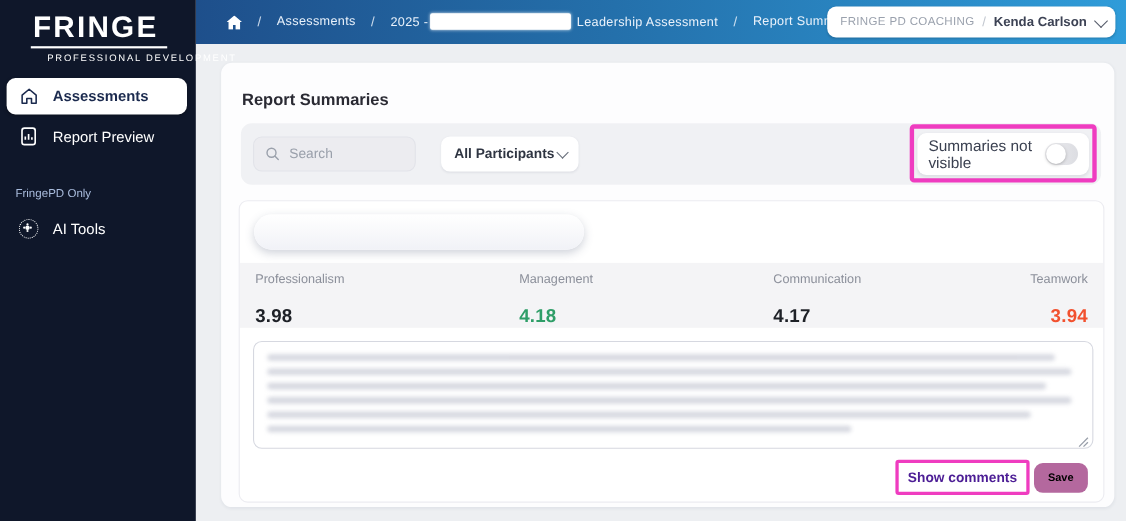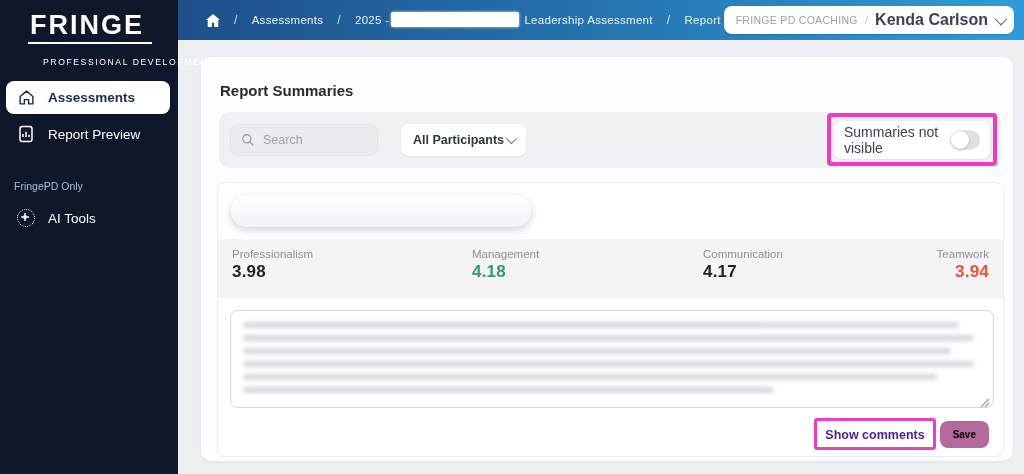--- a/index.html
+++ b/index.html
@@ -5,21 +5,21 @@
   * { margin:0; padding:0; box-sizing:border-box; }
   html,body { width:1024px; height:474px; overflow:hidden;
     font-family:"Liberation Sans", sans-serif; background:#edeff2; }
 
   
   .sidebar { position:absolute; left:0; top:0; width:178px; height:474px;
     background:#0f172a; z-index:5; }
   .logo { padding:10px 0 0 28px; color:#fff; }
   .logo-title { font-size:27px; font-weight:700; letter-spacing:2px;
     border-bottom:2px solid #fff; display:inline-block; padding:0 8px 1px 2px; }
-  .logo-sub { font-size:8.6px; letter-spacing:1.6px; margin-top:13px; white-space:nowrap;padding-left:15px; }
+  .logo-sub { font-size:8.6px; letter-spacing:1.6px; margin-top:3px; white-space:nowrap;padding-left:15px; }
   .nav { margin-top:14px; }
   .nav-item { display:flex; align-items:center; gap:12px; height:32px;
     margin:4px 8px 4px 6px; padding:0 10px; border-radius:8px;
     color:#fff; font-size:13.5px; cursor:pointer; }
   .nav-item.active { background:#fff; color:#1b2a4e; font-weight:600;
     height:33px; box-shadow:0 1px 3px rgba(0,0,0,.25); }
   .nav-icon { width:20px; height:20px; display:flex; align-items:center;
     justify-content:center; flex:0 0 20px; }
   .section-label { color:#a9bcdd; font-size:10.5px; margin:30px 0 10px 14px; }
   .ai-icon { width:18px; height:18px; border:1.6px dotted #fff; border-radius:50%;
@@ -37,21 +37,21 @@
   .crumb-sep { opacity:.85; font-size:12px; }
   .crumb { white-space:nowrap; cursor:pointer; }
   .crumb-redacted { display:inline-block; width:128px; height:15px; background:#fff;
     border-radius:2px; vertical-align:middle; margin:0 5px 2px 2px;
     box-shadow:0 0 3px rgba(255,255,255,.8); }
   .account-pill { position:absolute; right:10px; top:6px; height:28px; background:#fff;
     border-radius:8px; display:flex; align-items:center; gap:7px; padding:0 10px 0 12px;
     font-size:10.5px; cursor:pointer; box-shadow:0 1px 2px rgba(0,0,0,.15); }
   .account-org { color:#9aa1ad; letter-spacing:.3px; }
   .account-sep { color:#c2c7cf; font-size:12px; }
-  .account-user { color:#3c4254; font-size:16px; font-weight:600; }
+  .account-user { color:#3c4254; font-size:12px; font-weight:600; }
   .chev { width:9px; height:9px; border-right:1.6px solid #555b69;
     border-bottom:1.6px solid #555b69; transform:rotate(45deg) translateY(-2px); }
 
   
   .main { position:absolute; left:178px; top:40px; width:846px; height:434px;
     background:#edeff2; }
   .content-card { position:absolute; left:23px; top:17px; width:812px; height:404px;
     background:#fdfdfe; border-radius:10px; box-shadow:0 1px 3px rgba(40,50,80,.06); }
   .page-title { position:absolute; left:19px; top:25px; font-size:15px;
     font-weight:600; color:#2a2a33; }
@@ -83,21 +83,21 @@
     background:#fff; border-radius:50%; box-shadow:0 1px 3px rgba(0,0,0,.25); }
 
   
   .participant-card { position:absolute; left:16px; top:125px; width:787px; height:275px;
     background:#fff; border:1px solid #ececf1; border-radius:8px; overflow:hidden; }
   .name-row { height:56px; padding:12px 13px; }
   .name-redacted { width:300px; height:32px; border-radius:16px;
     background:linear-gradient(#ffffff,#f1f2f7);
     box-shadow:0 3px 9px rgba(80,90,120,.28); filter:blur(.5px); }
   .scores-row { height:59px; background:#f4f4f6; display:flex; padding:9px 14px 0 14px; }
-  .score-col { display:flex; flex-direction:column; gap:2px; }
+  .score-col { display:flex; flex-direction:column; gap:18px; }
   .score-c1 { flex:0 0 240px; } .score-c2 { flex:0 0 231px; }
   .score-c3 { flex:1; } .score-c4 { text-align:right; }
   .score-label { font-size:11.5px; color:#8b8f9a; }
   .score-value { font-size:17px; font-weight:700; letter-spacing:.2px; }
   .summary-box { position:absolute; left:12px; top:127px; width:764px; height:98px;
     background:#fff; border:1px solid #d6d8e0; border-radius:8px; padding:9px 12px;
     overflow:hidden; }
   .blur-line { height:6px; border-radius:3px; background:#aeb2c2; opacity:.5;
     filter:blur(2px); margin:7px 0; }
   .grip { position:absolute; right:3px; bottom:3px; width:10px; height:10px; }

